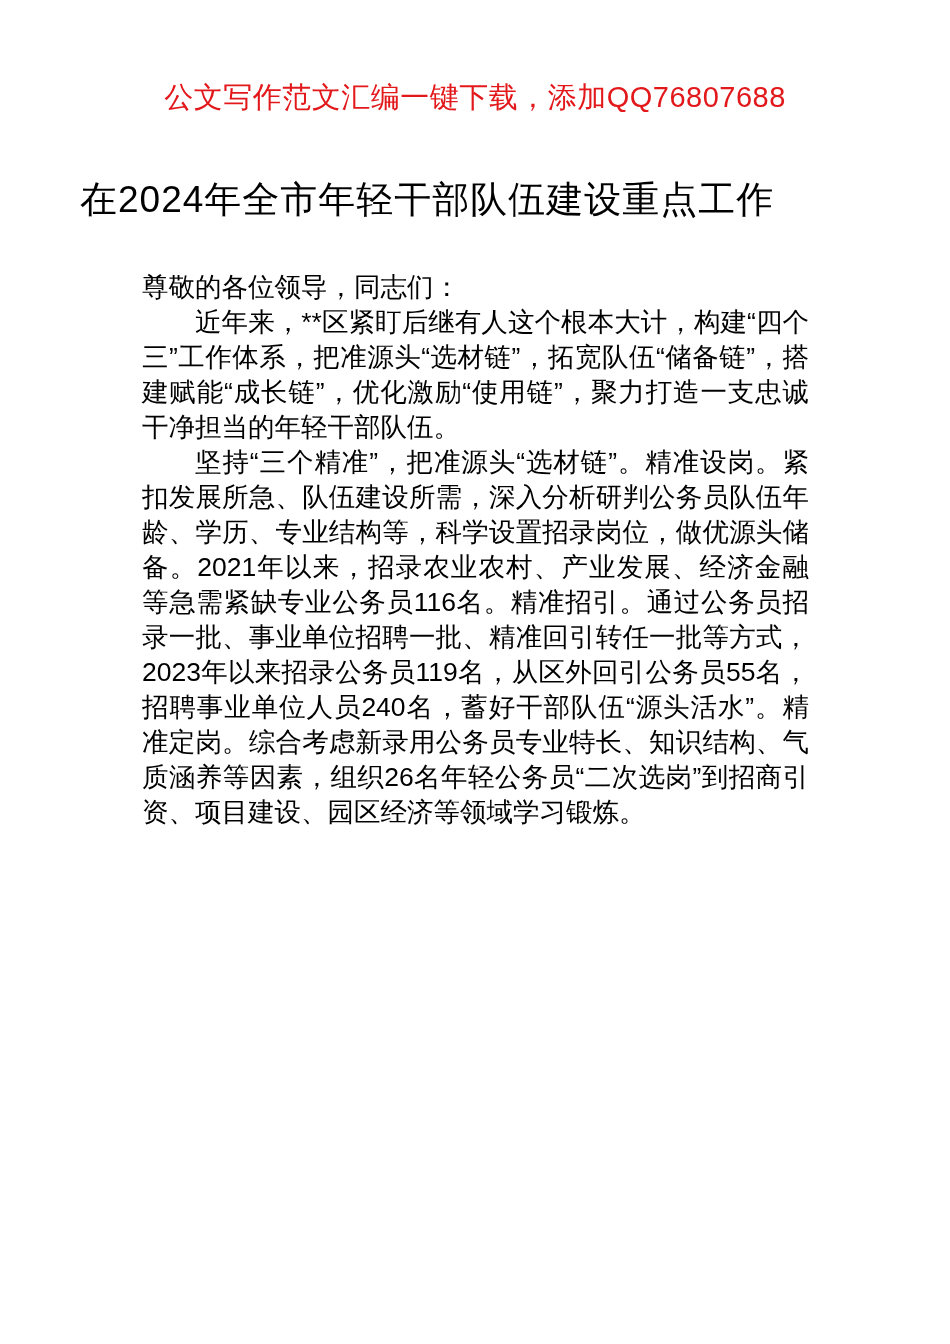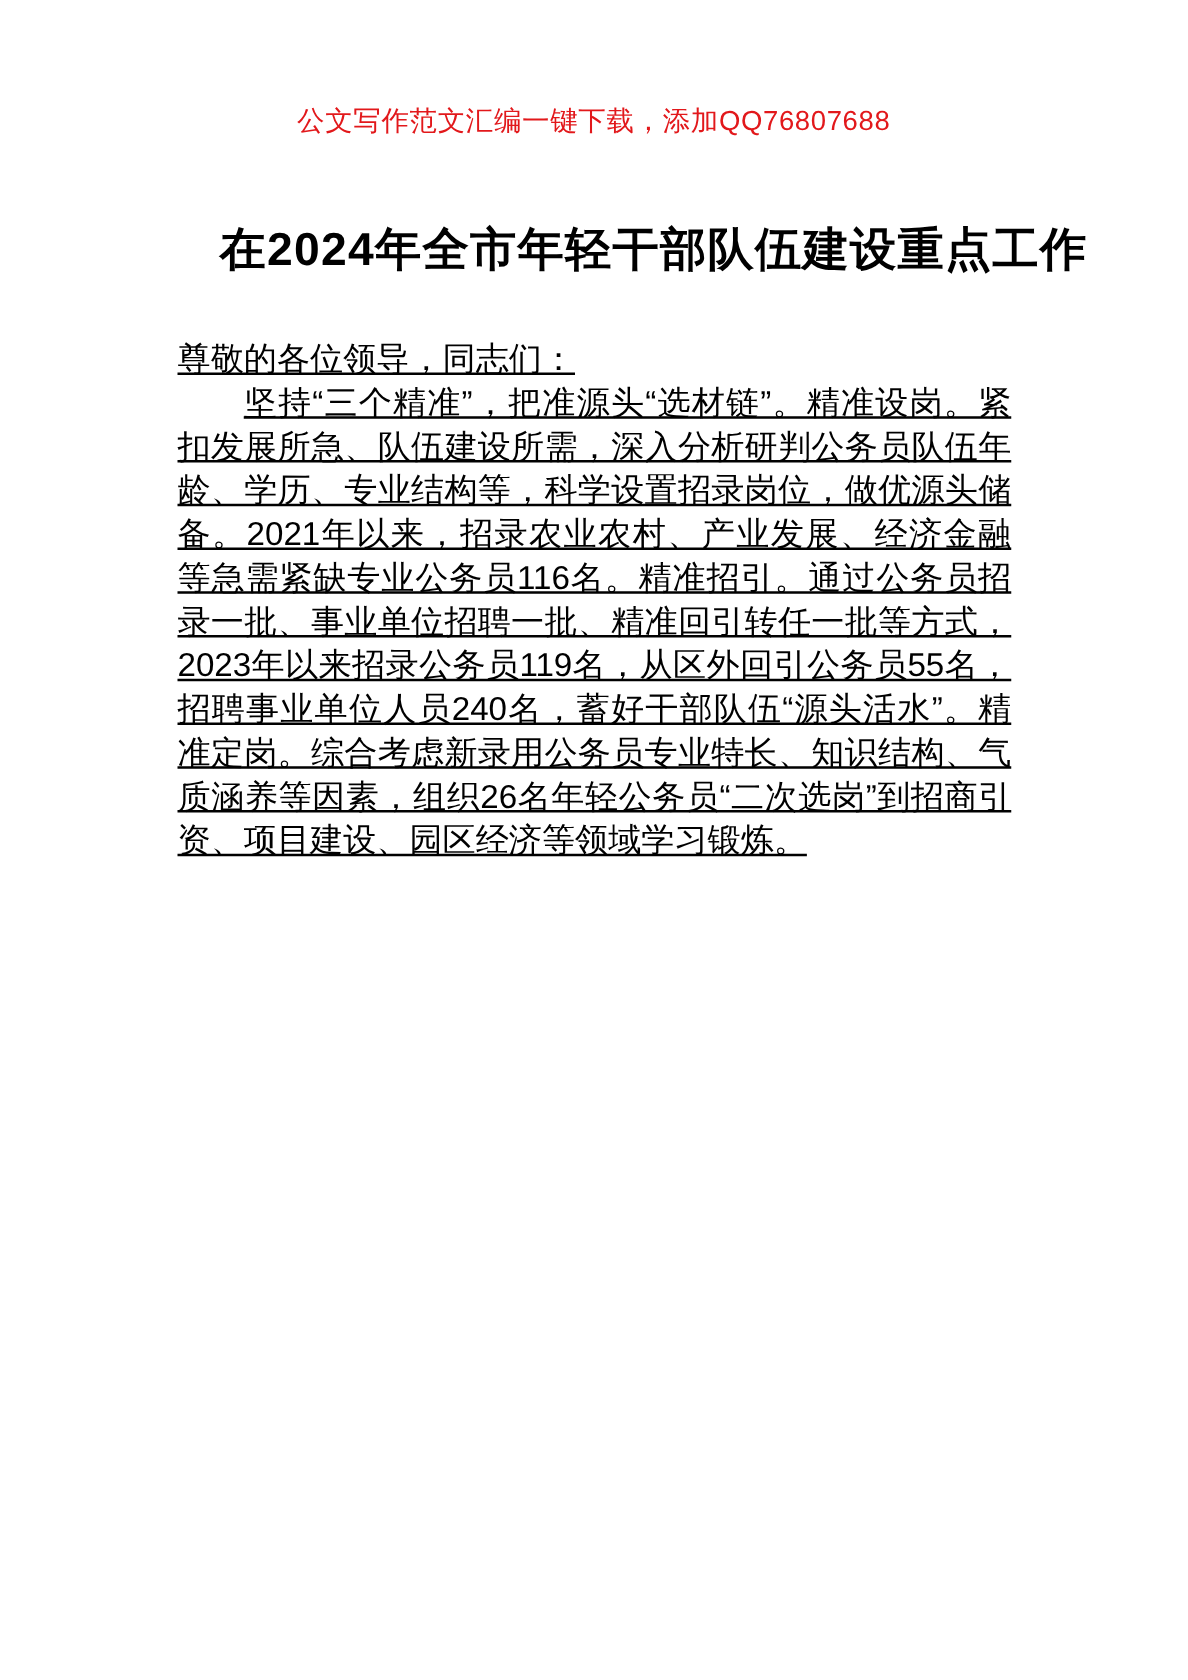--- a/index.html
+++ b/index.html
@@ -12,61 +12,61 @@
     width: 950px;
     height: 1344px;
     background: #ffffff;
     overflow: hidden;
     font-family: "Liberation Sans", "DejaVu Sans", sans-serif;
     color: #000000;
   }
   .notice {
     margin: 84px 0 0 0;
     text-align: center;
-    font-size: 22px;
+    font-size: 29px;
     line-height: 26px;
     color: #e2181b;
     letter-spacing: 0.5px;
     white-space: nowrap;
   }
   .doc-title {
     margin: 56px 80px 0 80px;
-    text-align: right;
+    text-align: left;
     font-size: 37px;
     line-height: 68px;
-    font-weight: 700;
+    font-weight: 400;
     letter-spacing: 1px;
   }
   .doc-title .title-line {
     display: block;
   }
   .doc-body {
     margin: 36px 141px 0 142px;
     font-size: 26.5px;
     line-height: 35px;
     text-align: justify;
   }
   .doc-body p {
     margin: 0;
     padding: 0;
-    text-decoration: underline;
   }
   .para {
     text-indent: 2em;
   }
 </style>
 </head>
 <body>
 
 <div class="page">
 
   <div class="notice">公文写作范文汇编一键下载，添加QQ76807688</div>
 
   <h1 class="doc-title">
     <span class="title-line">在2024年全市年轻干部队伍建设重点工作</span>
   </h1>
 
   <div class="doc-body">
     <p class="salutation">尊敬的各位领导，同志们：</p>
+    <p class="para">近年来，**区紧盯后继有人这个根本大计，构建“四个三”工作体系，把准源头“选材链”，拓宽队伍“储备链”，搭建赋能“成长链”，优化激励“使用链”，聚力打造一支忠诚干净担当的年轻干部队伍。</p>
     <p class="para">坚持“三个精准”，把准源头“选材链”。精准设岗。紧扣发展所急、队伍建设所需，深入分析研判公务员队伍年龄、学历、专业结构等，科学设置招录岗位，做优源头储备。2021年以来，招录农业农村、产业发展、经济金融等急需紧缺专业公务员116名。精准招引。通过公务员招录一批、事业单位招聘一批、精准回引转任一批等方式，2023年以来招录公务员119名，从区外回引公务员55名，招聘事业单位人员240名，蓄好干部队伍“源头活水”。精准定岗。综合考虑新录用公务员专业特长、知识结构、气质涵养等因素，组织26名年轻公务员“二次选岗”到招商引资、项目建设、园区经济等领域学习锻炼。</p>
   </div>
 
 </div>
 
 </body></html>

